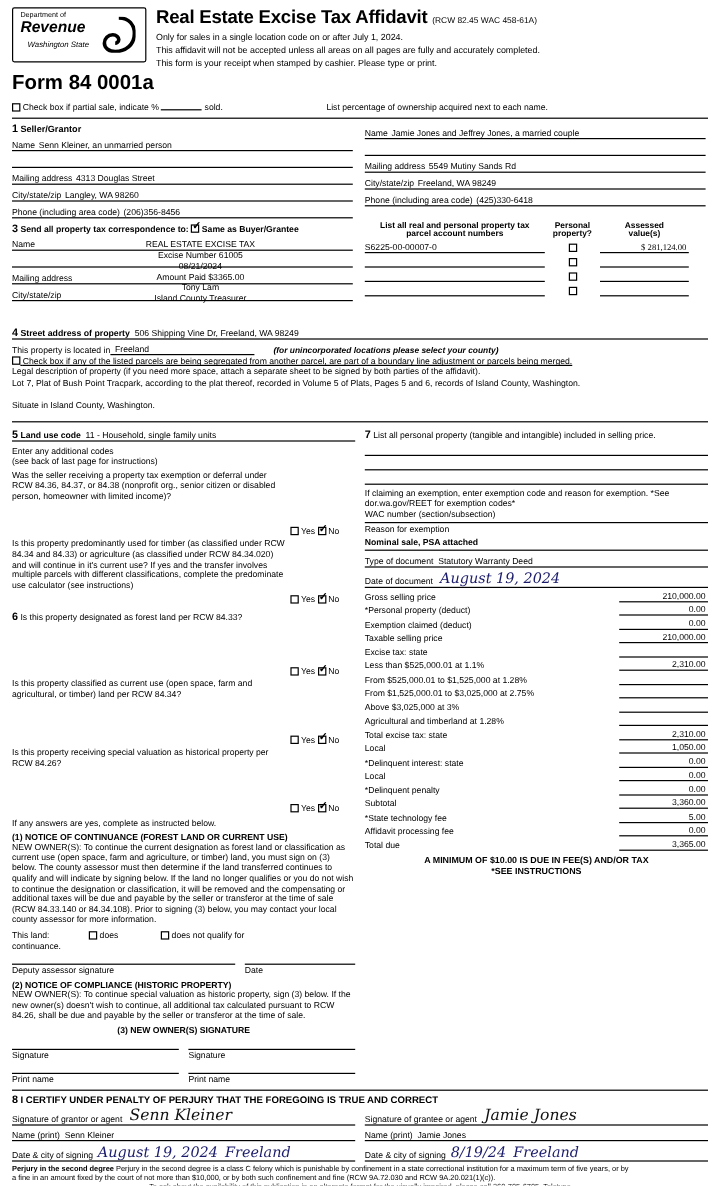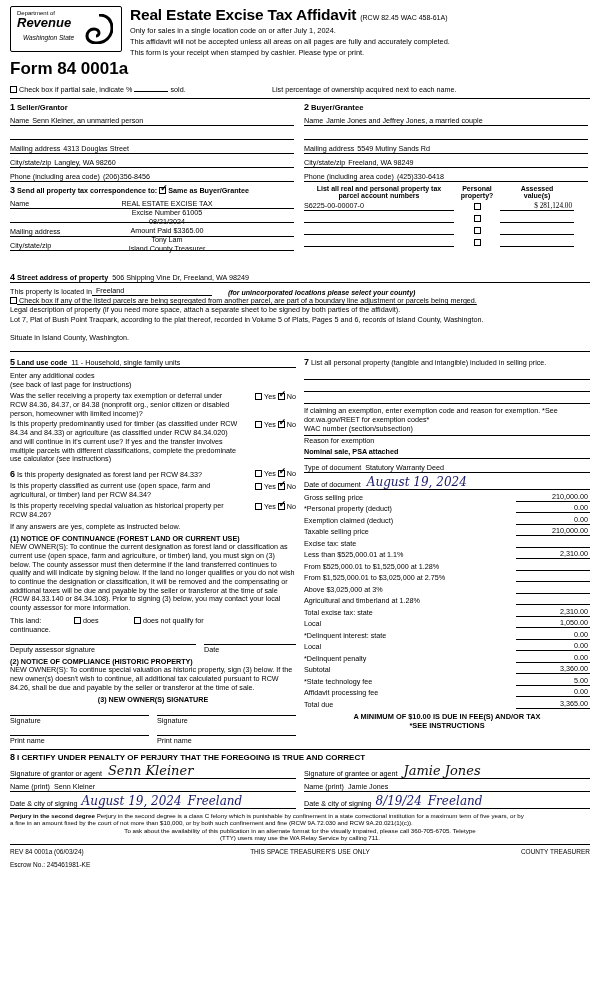--- a/index.html
+++ b/index.html
@@ -67,21 +67,21 @@
 
   .stamp { text-align:center; font-size:7.2px; line-height:1.25; }
 
   
   .main2 { display:flex; gap:8px; margin-top:4px; }
   .mcolL { width:286px; }
   .mcolR { width:286px; }
 
   .qline { display:flex; align-items:flex-start; font-size:7.2px; margin-top:1px; }
   .qtext { flex:1; padding-right:4px; line-height:1.22; }
-  .yn { white-space:nowrap; width:54px; text-align:right; font-size:7.2px; }
+  .yn { white-space:nowrap; width:54px; text-align:left; font-size:7.2px;margin-top:46px; }
 
   .money-row { display:flex; font-size:7.2px; height:11.5px; align-items:flex-end; }
   .money-lbl { flex:1; padding-right:4px; }
   .money-val { width:74px; text-align:right; border-bottom:1px solid #000; padding-right:2px; }
   .small { font-size:6.5px; }
   .tiny { font-size:6.2px; }
   .b { font-weight:bold; }
   .i { font-style:italic; }
   .c { text-align:center; }
   .hand {
@@ -144,22 +144,20 @@
       <div class="field">
         <span class="lbl">City/state/zip</span>
         <span class="val">Langley, WA 98260</span>
       </div>
       <div class="field">
         <span class="lbl">Phone (including area code)</span>
         <span class="val">(206)356-8456</span>
       </div>
     </div>
     <div class="col">
-      <div><span class="secnum">2</span>
-        <span class="b" style="font-size:7.6px">Buyer/Grantee</span></div>
       <div class="field">
         <span class="lbl">Name</span>
         <span class="val">Jamie Jones and Jeffrey Jones, a married couple</span>
       </div>
       <div class="field" style="height:13px"></div>
       <div class="field">
         <span class="lbl">Mailing address</span>
         <span class="val">5549 Mutiny Sands Rd</span>
       </div>
       <div class="field">

